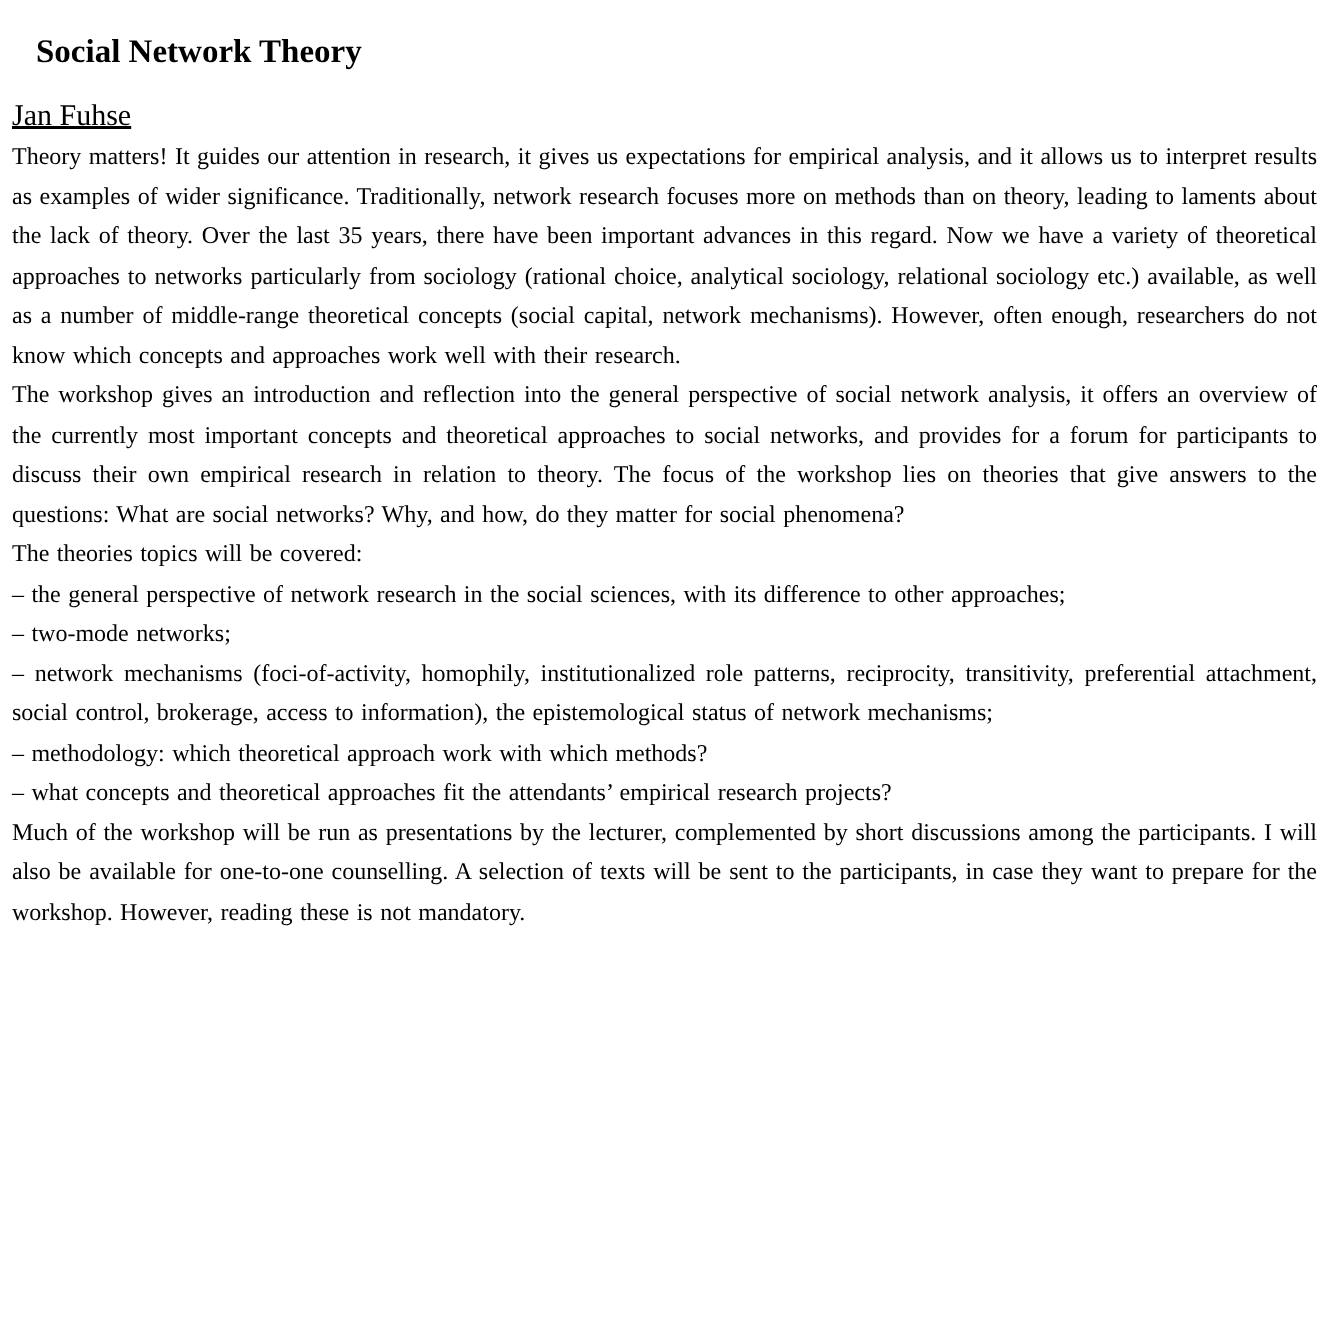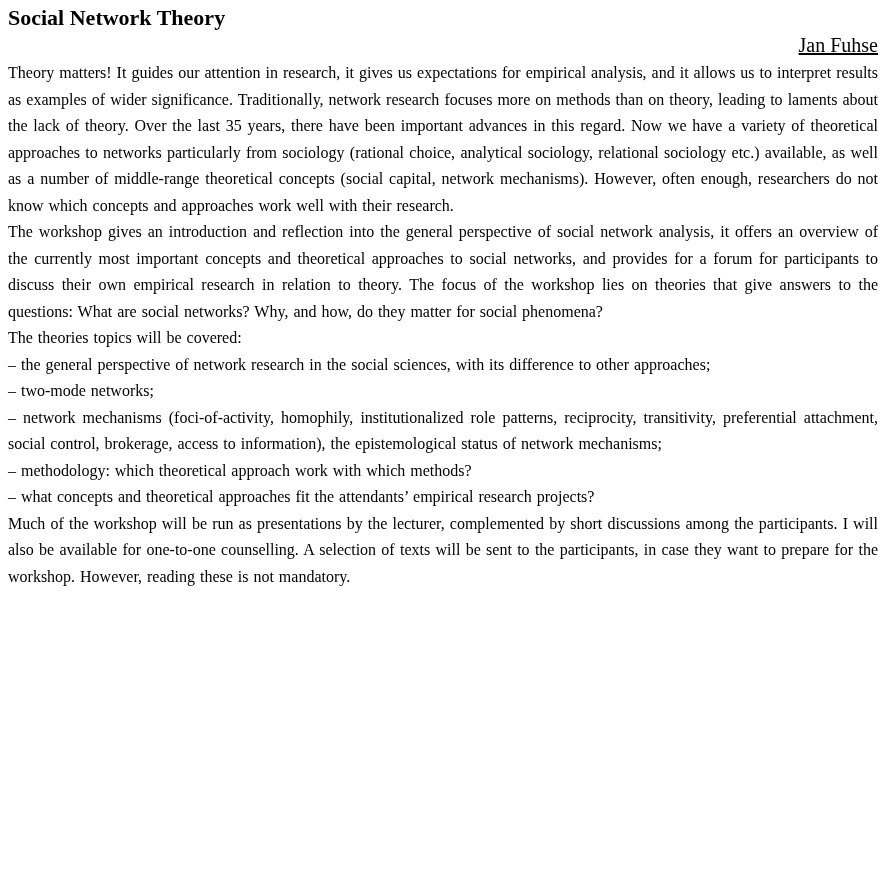--- a/index.html
+++ b/index.html
@@ -15,28 +15,27 @@
   .page {
     box-sizing: border-box;
     width: 891px;
     min-height: 889px;
     padding: 4px 13px 0 8px;
     font-family: "Liberation Serif", "DejaVu Serif", serif;
     color: #000000;
     background: #ffffff;
   }
   .title {
-    margin: 0;
+    margin: 16px;
     font-size: 22px;
     font-weight: bold;
     line-height: 28px;
   }
   .author-line {
     line-height: 27px;
-    text-align: right;
   }
   .author {
     font-size: 20px;
     text-decoration: underline;
   }
   .para {
     margin: 0;
     font-size: 16px;
     line-height: 26.5px;
     text-align: justify;

